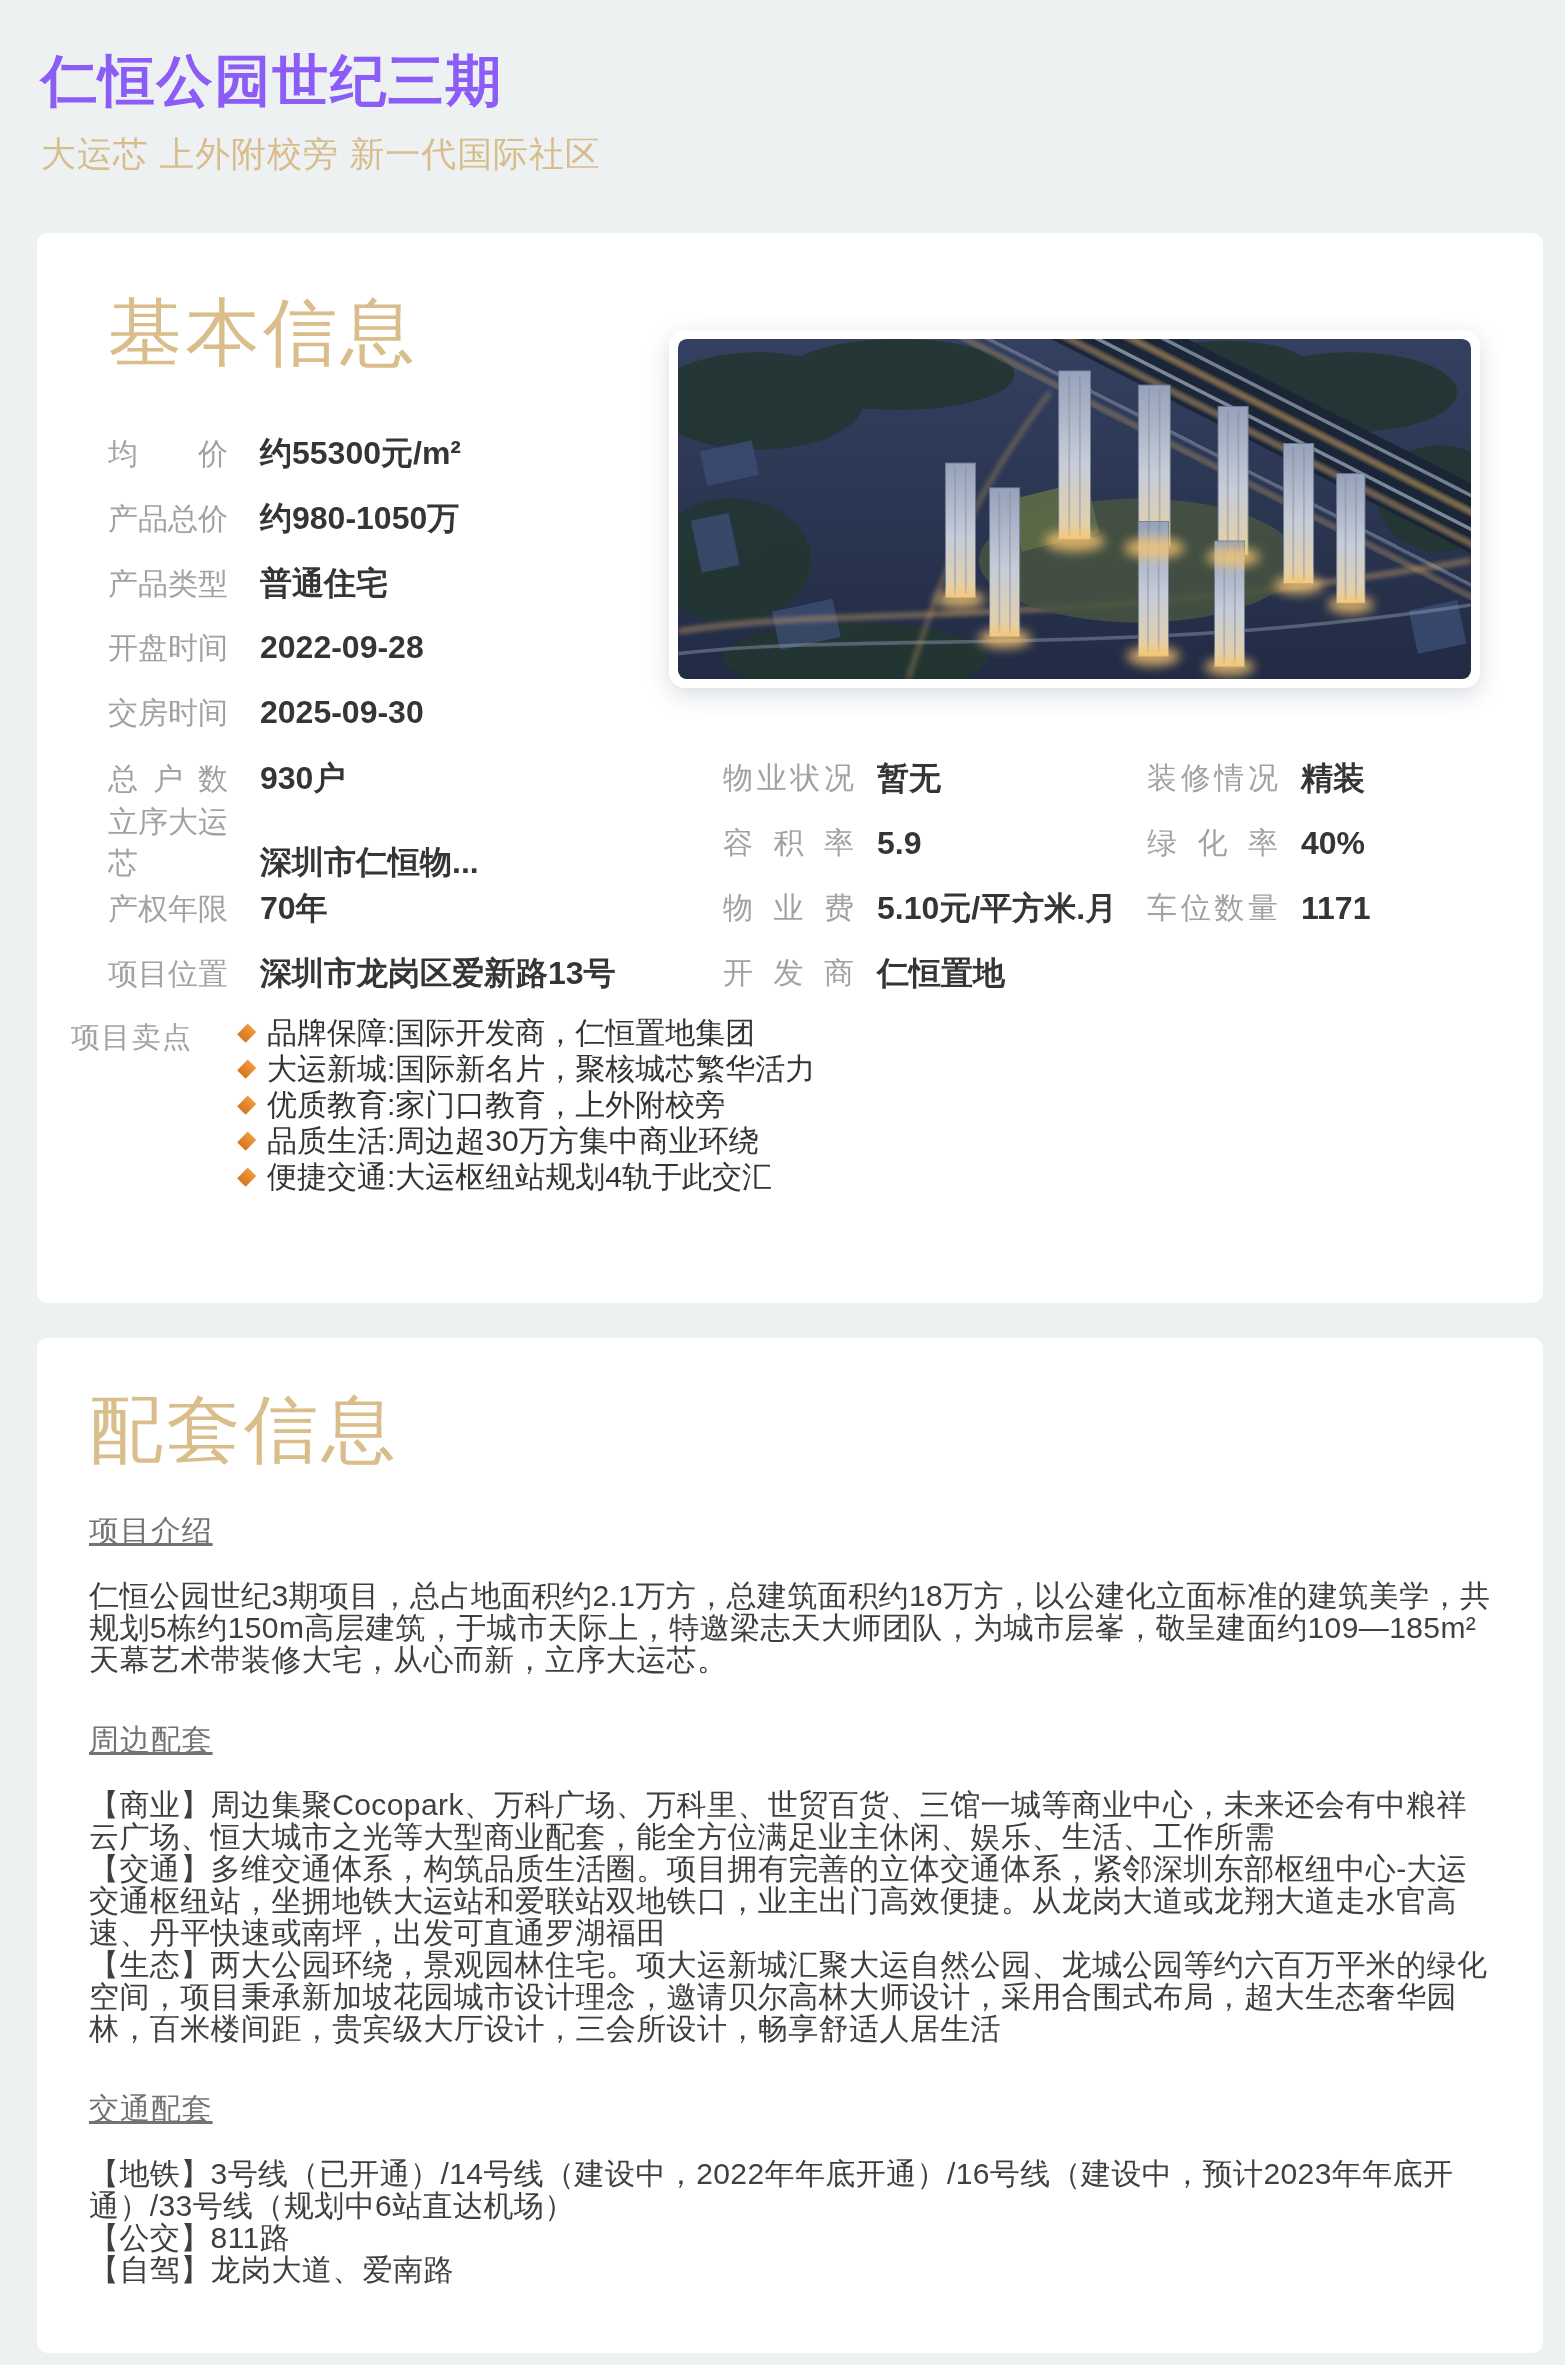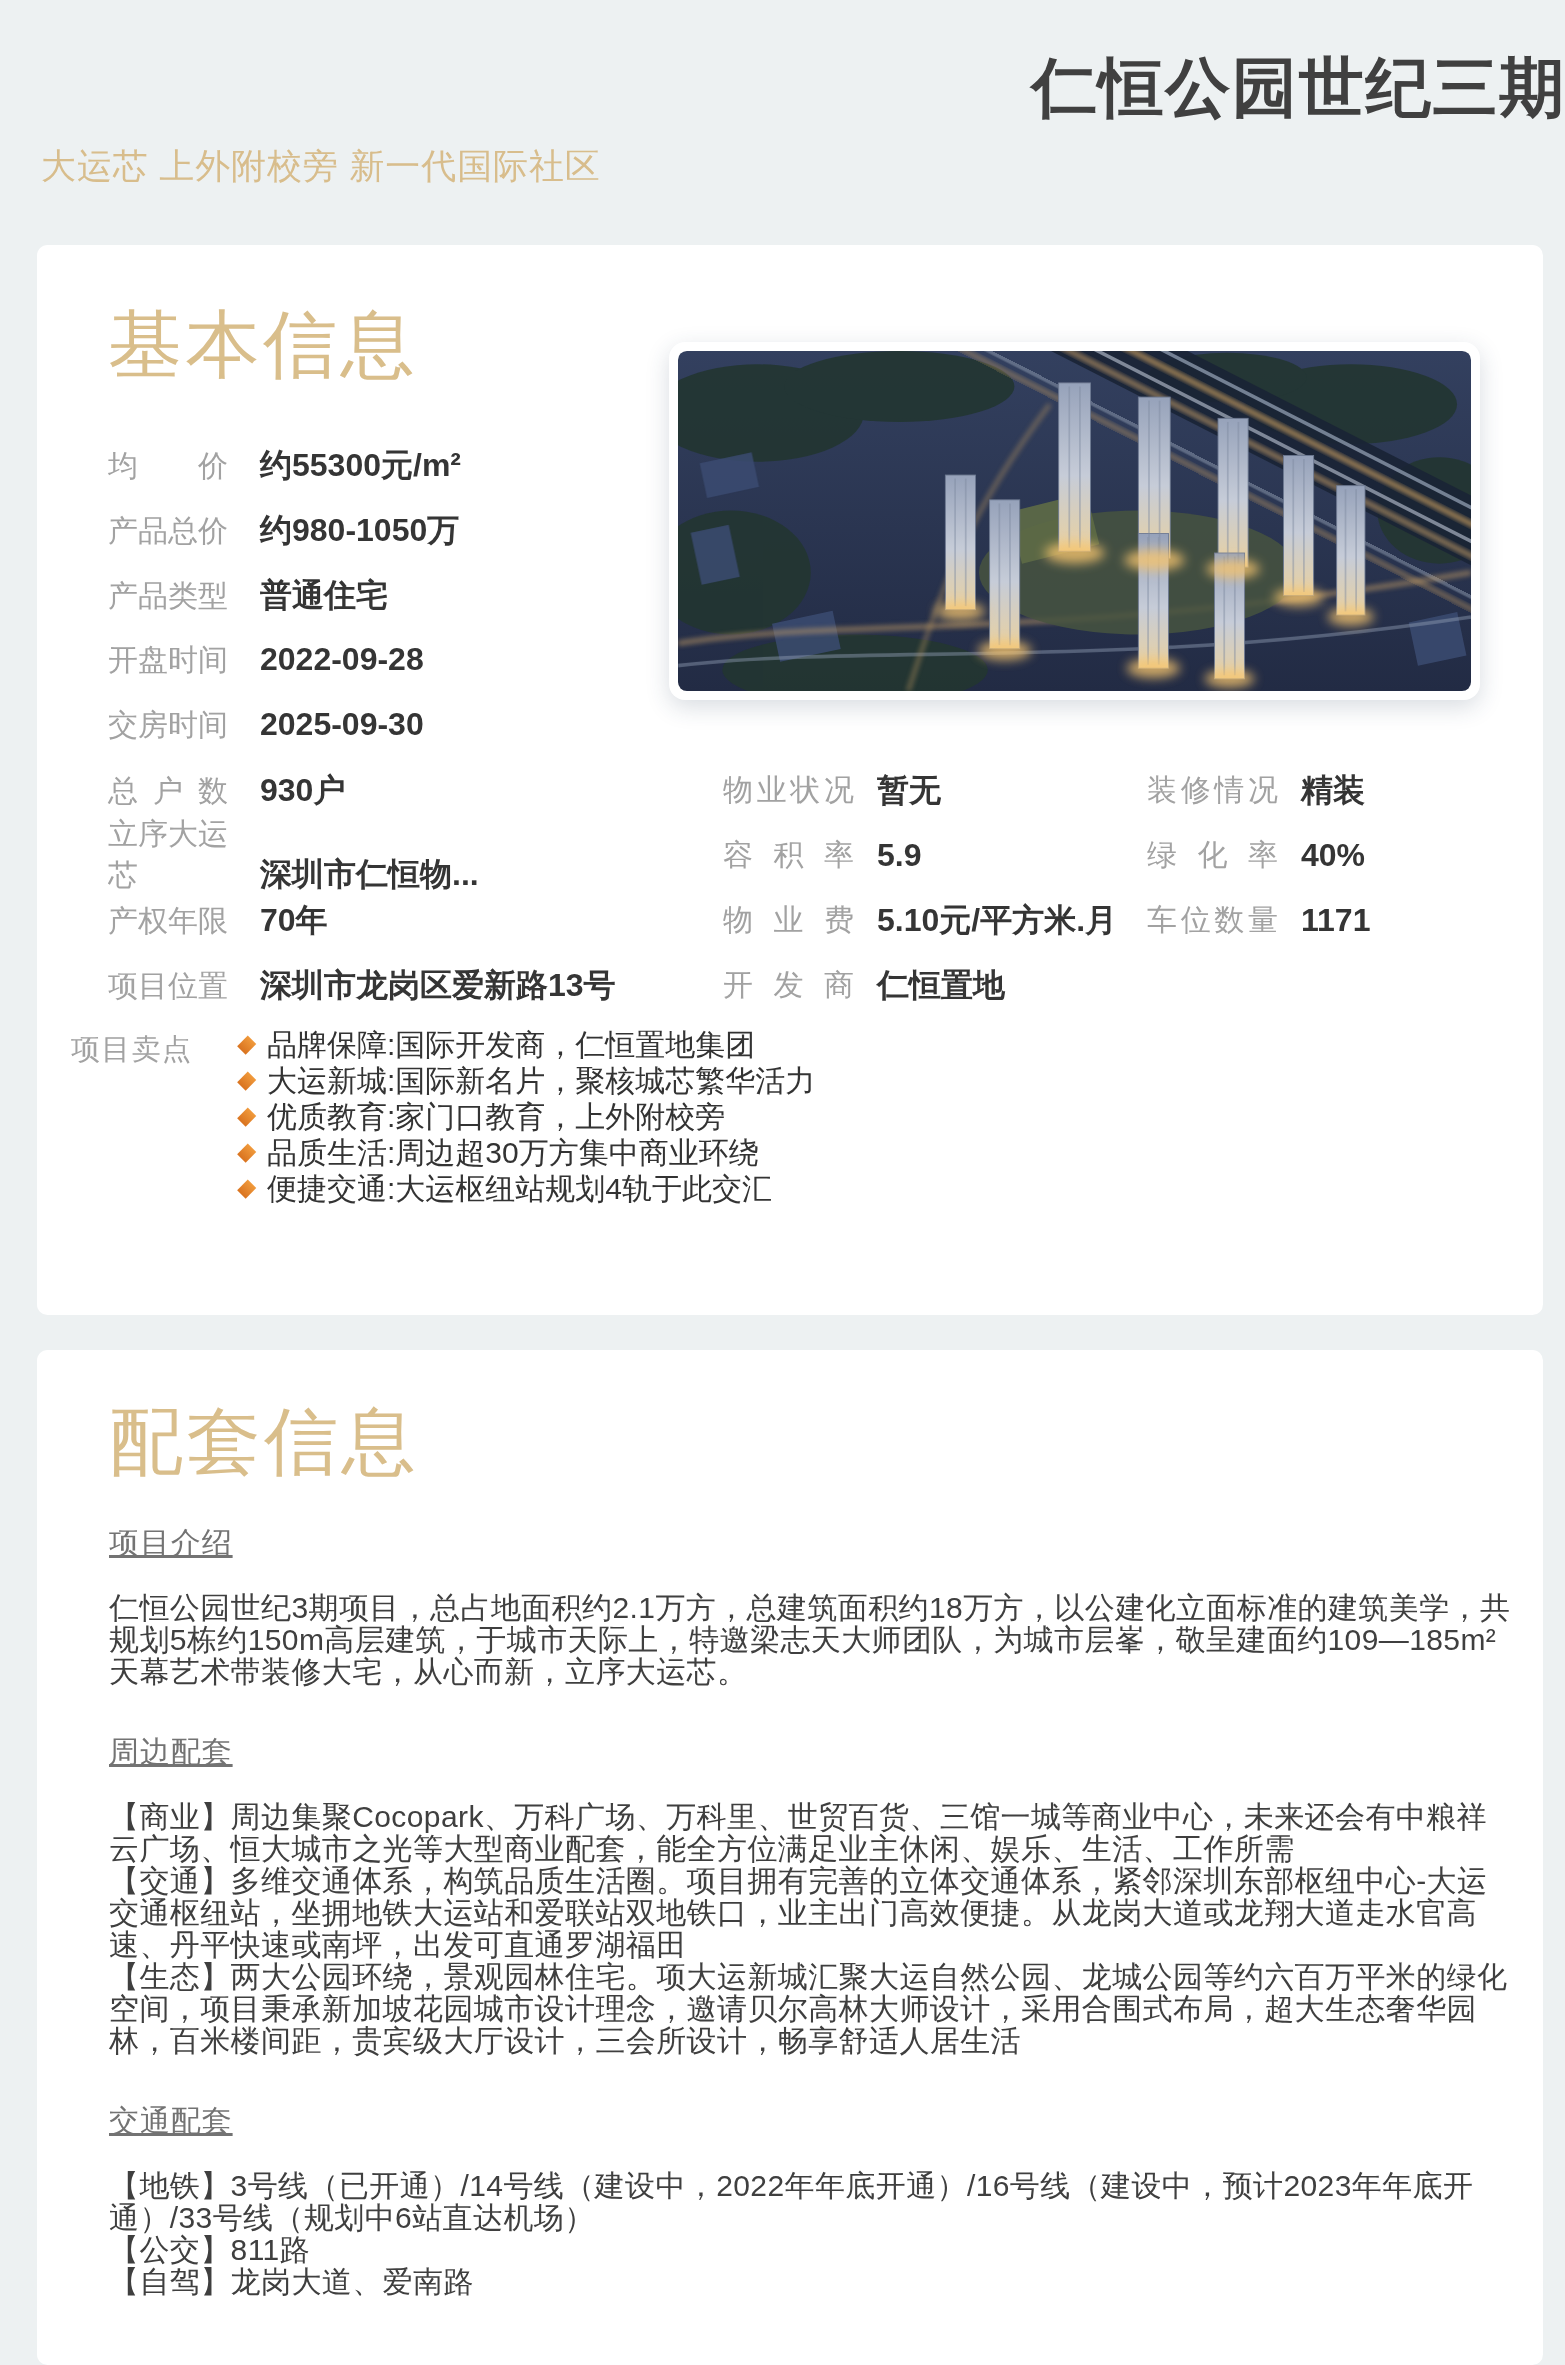--- a/index.html
+++ b/index.html
@@ -4,29 +4,29 @@
 <style>
   * { margin:0; padding:0; box-sizing:border-box; }
   html,body { width:1566px; }
   body {
     height:2366px; overflow:hidden;
     background:#edf1f2;
     font-family:"Liberation Sans","DejaVu Sans",sans-serif;
     color:#333;
   }
   .page-header { padding:44px 0 0 41px; }
-  .page-title { font-size:65px; font-weight:bold; color:#404040; letter-spacing:1.8px;text-align:right; }
+  .page-title { font-size:56px; font-weight:bold; color:#8b5cf6; letter-spacing:1.8px; }
   .page-subtitle { margin-top:11px; font-size:35px; color:#d8bd8c; letter-spacing:0.9px; }
 
   .card {
     background:#ffffff; border-radius:10.6px;
     width:1506px; margin-left:37px;
   }
   .card-basic { margin-top:55px; height:1070px; position:relative; padding:63px 44px 35px 34px; }
-  .card-amenities { margin-top:35px; height:1015px; padding:55px 50px 35px 35px; }
+  .card-amenities { margin-top:35px; height:1015px; padding:55px 50px 35px 15px; }
 
   .section-heading {
     font-size:74px; color:#d9be8b; letter-spacing:3.5px; font-weight:400;
     line-height:1.0;
   }
   .card-basic .section-heading { margin-left:37px; }
 
   
   .info-rows { margin-top:51px; margin-left:37px; position:relative; }
   .info-row { height:65px; display:flex; align-items:center; position:relative; width:1399px; }

